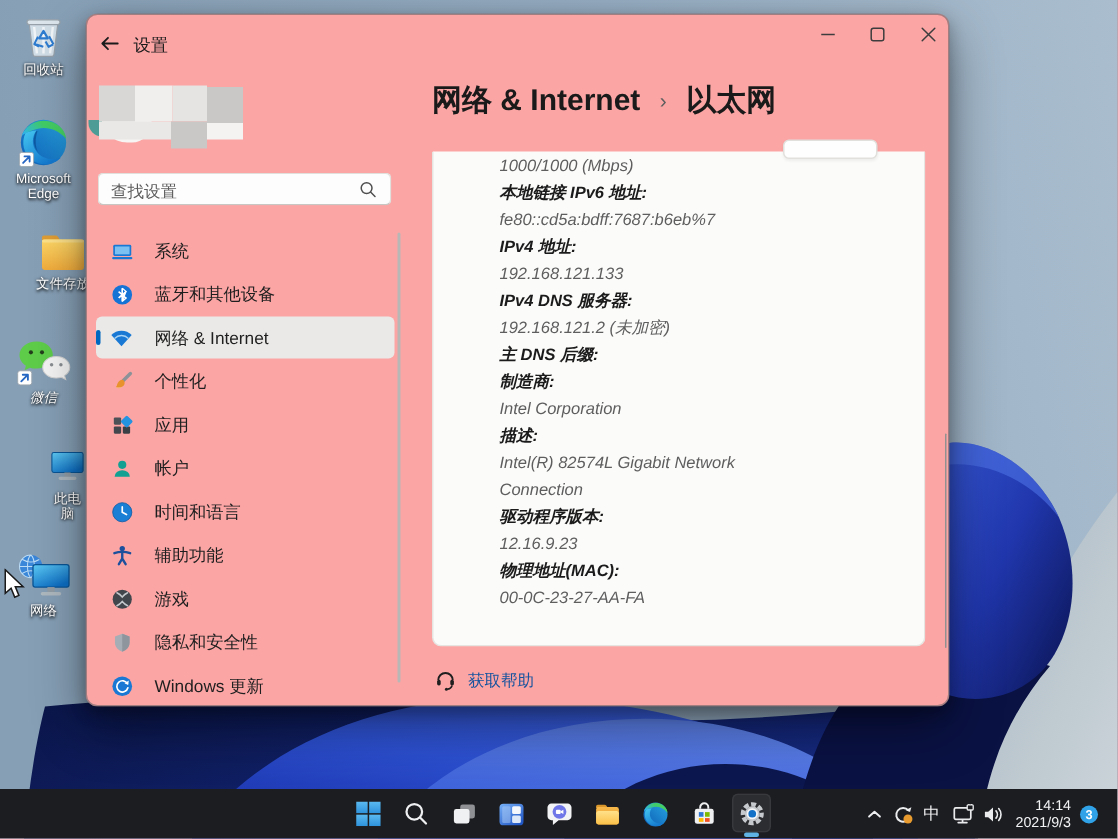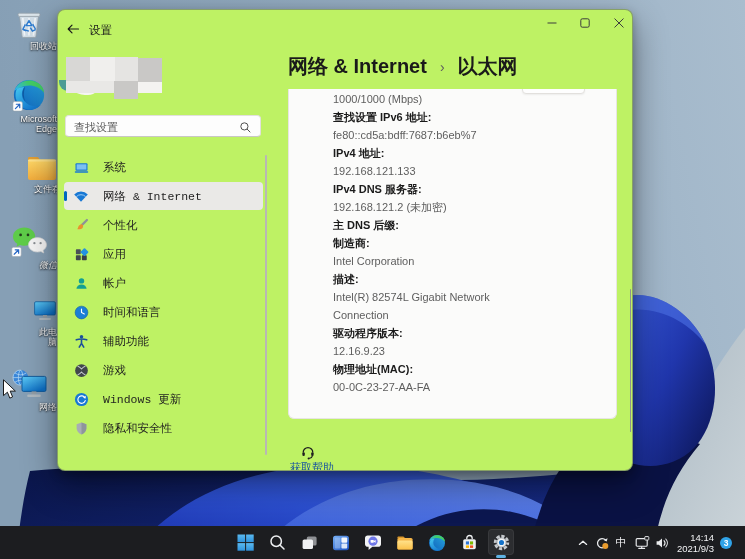--- a/index.html
+++ b/index.html
@@ -5,21 +5,21 @@
   * { margin:0; padding:0; box-sizing:border-box; }
   html,body { width:745px; height:559px; overflow:hidden; }
   body { font-family:"Liberation Sans", sans-serif; position:relative; background:#7f98ae; }
   #screen { position:absolute; left:0; top:0; width:745px; height:559px; overflow:hidden; }
   #wallpaper { position:absolute; left:0; top:0; width:745px; height:559px; }
 
   
   .desk-icon { position:absolute; width:56px; text-align:center; cursor:default; }
   .desk-icon .dico { display:flex; justify-content:center; align-items:flex-end; }
   .desk-icon .dlabel { margin-top:2px; font-size:9px; line-height:10px; color:#fff;
-      text-shadow:0 1px 2px rgba(0,0,0,.85), 0 0 2px rgba(0,0,0,.6);text-align:right; }
+      text-shadow:0 1px 2px rgba(0,0,0,.85), 0 0 2px rgba(0,0,0,.6); }
 
   
   #cursor { position:absolute; left:2px; top:379px; width:16px; height:22px; z-index:60; }
 
   
   #win { position:absolute; left:57px; top:9px; width:576px; height:462px;
       background:#f2f1ef; border-radius:8px; border:1px solid rgba(90,95,100,.55);
       box-shadow:0 14px 34px rgba(0,0,0,.42), 0 4px 10px rgba(0,0,0,.25); overflow:hidden; z-index:20; }
 
   #titlebar { position:absolute; left:0; top:-1px; right:0; height:40px; }
@@ -30,46 +30,46 @@
   #cap-min { left:477px; } #cap-max { left:510px; } #cap-close { left:544px; }
 
   
   #sidebar { position:absolute; left:0; top:39px; width:214px; bottom:0; }
   #profile { position:absolute; left:0px; top:-1px; width:170px; height:62px; }
   #profile .blk { position:absolute; }
   #search-box { position:absolute; left:7px; top:65.5px; width:196px; height:22px; background:#fdfdfd;
       border:1px solid #e2e0dd; border-bottom-color:#c9c7c4; border-radius:4px; }
   #search-box .ph { position:absolute; left:8px; top:4px; font-size:11px; color:#5c5c5c; }
   #search-box .mag { position:absolute; right:8px; top:4px; }
-  #nav { position:absolute; left:6px; top:104px; width:199px;font-family:Liberation Mono, monospace; }
+  #nav { position:absolute; left:6px; top:104px; width:199px; }
   .nav-item { position:relative; height:28px; margin-bottom:1px; border-radius:4px;
       display:flex; align-items:center; padding-left:9px; }
   .nav-item.sel { background:#eae9e7; }
   .nav-item .accent { display:none; }
   .nav-item.sel .accent { display:block; position:absolute; left:0px; top:9px; width:3px; height:10px;
       border-radius:2px; }
   .nav-item .nico { width:16px; height:16px; flex:0 0 16px; display:flex; align-items:center; justify-content:center; }
   .nav-item .nlabel { margin-left:14px; font-size:11.5px; color:#1f1f1f; white-space:nowrap; }
   #side-scroll { position:absolute; left:207px; top:106px; width:1.5px; height:300px; background:#b9b7b5; border-radius:1px; }
 
   
   #content { position:absolute; left:230px; top:39px; right:0; bottom:0; }
   #breadcrumb { position:absolute; left:0px; top:5px; height:24px; display:flex; align-items:center; white-space:nowrap; }
   #breadcrumb .root, #breadcrumb .cur { font-size:20px; font-weight:600; color:#1a1a1a; }
   #breadcrumb .sep { font-size:14px; color:#5e5e5e; margin:0 13px; padding-top:2px; }
 
   #viewport { position:absolute; left:0; top:40px; width:346px; bottom:0; overflow:hidden; }
-  #prop-card { position:absolute; left:0px; top:0px; width:329px; height:330px; background:#fbfbfa;
-      border:1px solid #e7e5e2; border-top:none; border-radius:0 0 6px 6px; }
+  #prop-card { position:absolute; left:0px; top:12px; width:329px; height:330px; background:#fbfbfa;
+      border:1px solid #e7e5e2; border-top:none; border-radius:0 0 6px 6px;font-style:italic; }
   #copy-btn { position:absolute; left:233px; top:-8px; width:63px; height:13px; background:#fefefe;
       border:1px solid #e2e0dd; border-radius:4px; box-shadow:0 1px 2px rgba(0,0,0,.06); }
   #props { position:absolute; left:44px; top:1px; right:8px; }
   .prop-label { font-size:11px; line-height:18px; color:#1b1b1b; font-weight:700; }
   .prop-value { font-size:11px; line-height:18px; color:#5e5e5e; max-width:172px; }
-  #help-row { position:absolute; left:2px; top:357px; display:flex; align-items:center;flex-direction:column; }
+  #help-row { position:absolute; left:2px; top:357px; display:flex; align-items:center; }
   #help-row .hico { width:14px; height:14px; margin-right:8px; }
   #help-link { font-size:11px; color:#17549e; }
   #content-scroll { position:absolute; right:1px; top:240px; width:1.5px; height:143px; background:#919191; border-radius:1px; }
 
   
   #taskbar { position:absolute; left:0; bottom:0; width:745px; height:33px; background:#1c1d20;
       z-index:50; }
   #tb-center { position:absolute; left:229px; top:0; height:33px; display:flex; }
   .tb-btn { width:32px; height:33px; display:flex; align-items:center; justify-content:center; position:relative; border-radius:4px; }
   .tb-btn.active .hl { position:absolute; left:3px; top:3px; right:3px; bottom:4px; background:#2c2d30;
@@ -241,21 +241,21 @@
     <path d="M9.6,1 a7.6,7.6 0 0 0 0,15.2 M2,8.6 h15.2 M4,4 a10,10 0 0 0 11.2,0 M4,13.2 a10,10 0 0 1 11.2,0 M9.6,1 c-3,2.2 -3,12.9 0,15.2 M9.6,1 c3,2.2 3,12.9 0,15.2" fill="none" stroke="#bcdcf5" stroke-width="0.7"></path>
     <rect x="11" y="7.4" width="24" height="15" rx="1.5" fill="url(#npg)" stroke="#0a5596" stroke-width="0.9"></rect>
     <rect x="20.6" y="22.4" width="4.8" height="3.2" fill="#939da5"></rect>
     <rect x="16.2" y="25.6" width="13.6" height="2.4" rx="1.1" fill="#aeb8bf"></rect>
           </svg>
         </div>
         <div class="dlabel">网络</div>
       </div>
     </div>
 
-  <div id="win" style="background: #bef264;">
+  <div id="win" style="background: #fca5a5;">
     <div id="titlebar">
       <div id="back-btn">
         <svg width="16" height="16" viewBox="0 0 16 16">
           <path d="M13.5,8 H3.2 M7,4.2 L3.2,8 L7,11.8" fill="none" stroke="#1b1b1b" stroke-width="1.2" stroke-linecap="round" stroke-linejoin="round"></path>
         </svg>
       </div>
       <div id="win-title">设置</div>
       <div class="cap-btn" id="cap-min">
         <svg width="10" height="10" viewBox="0 0 10 10">
           <line x1="0.5" y1="5" x2="9.5" y2="5" stroke="#3d3d3d" stroke-width="1"></line>
@@ -298,20 +298,30 @@
           <div class="nav-item">
             <span class="nico">
               <svg width="15" height="15" viewBox="0 0 16 16">
     <rect x="1.6" y="3.4" width="12.8" height="8" rx="1" fill="#1878d4"></rect>
     <rect x="2.8" y="4.6" width="10.4" height="5.6" fill="#7cc0f2"></rect>
     <rect x="0.8" y="12" width="14.4" height="1.7" rx="0.85" fill="#1878d4"></rect>
               </svg>
             </span>
             <span class="nlabel">系统</span>
           </div>
+          <div class="nav-item">
+            <span class="nico">
+              <svg width="15" height="15" viewBox="0 0 16 16">
+    <circle cx="8" cy="8" r="7" fill="#1573d6"></circle>
+    <path d="M8,3.4 V12.6 L10.6,10.3 L5.6,5.9 M8,12.6 L10.6,5.9 L5.6,10.3" fill="none" stroke="#fff" stroke-width="0.9" stroke-linejoin="round" transform="rotate(0 8 8)"></path>
+    <path d="M8,3.3 L8,12.7 M8,3.3 L10.7,5.7 L5.4,10.2 M8,12.7 L10.7,10.4 L5.4,5.9" fill="none" stroke="#fff" stroke-width="0.9"></path>
+              </svg>
+            </span>
+            <span class="nlabel">蓝牙和其他设备</span>
+          </div>
           <div class="nav-item sel">
             <span class="accent" style="background: rgb(0, 103, 192);"></span>
             <span class="nico">
               <svg width="16" height="16" viewBox="0 0 16 16">
     <path d="M1.2,6.4 a9.6,9.6 0 0 1 13.6,0 L8,13.8 Z" fill="#1878d4"></path>
     <path d="M1.2,6.4 a9.6,9.6 0 0 1 13.6,0" fill="none" stroke="#f2f1ef" stroke-width="0.0"></path>
     <path d="M3.4,8.6 a6.5,6.5 0 0 1 9.2,0" fill="none" stroke="#a9d4f5" stroke-width="0.9"></path>
               </svg>
             </span>
             <span class="nlabel">网络 &amp; Internet</span>
@@ -371,52 +381,52 @@
               <svg width="15" height="15" viewBox="0 0 16 16">
     <circle cx="8" cy="8" r="6.8" fill="#41464c"></circle>
     <path d="M4.2,3.4 C6,4.2 7.2,5.4 8,6.4 C8.8,5.4 10,4.2 11.8,3.4 M4.2,12.6 C6,11.8 7.2,10.6 8,9.6 C8.8,10.6 10,11.8 11.8,12.6" fill="none" stroke="#c3c8cd" stroke-width="1.1" stroke-linecap="round"></path>
               </svg>
             </span>
             <span class="nlabel">游戏</span>
           </div>
           <div class="nav-item">
             <span class="nico">
               <svg width="15" height="15" viewBox="0 0 16 16">
+    <path d="M8,1.6 L13.2,3.5 V7.8 C13.2,11 11,13.3 8,14.4 C5,13.3 2.8,11 2.8,7.8 V3.5 Z" fill="#a7adb4"></path>
+    <path d="M8,1.6 L13.2,3.5 V7.8 C13.2,11 11,13.3 8,14.4 Z" fill="#8e959c"></path>
+              </svg>
+            </span>
+            <span class="nlabel">隐私和安全性</span>
+          </div>
+          <div class="nav-item">
+            <span class="nico">
+              <svg width="15" height="15" viewBox="0 0 16 16">
     <circle cx="8" cy="8" r="7" fill="#1878d4"></circle>
     <path d="M11.7,6.3 a4,4 0 1 0 0.3,2.8" fill="none" stroke="#fff" stroke-width="1.2" stroke-linecap="round"></path>
     <path d="M12.6,3.9 L12.3,6.7 L9.6,6.1 Z" fill="#fff"></path>
               </svg>
             </span>
             <span class="nlabel">Windows 更新</span>
-          </div>
-          <div class="nav-item">
-            <span class="nico">
-              <svg width="15" height="15" viewBox="0 0 16 16">
-    <path d="M8,1.6 L13.2,3.5 V7.8 C13.2,11 11,13.3 8,14.4 C5,13.3 2.8,11 2.8,7.8 V3.5 Z" fill="#a7adb4"></path>
-    <path d="M8,1.6 L13.2,3.5 V7.8 C13.2,11 11,13.3 8,14.4 Z" fill="#8e959c"></path>
-              </svg>
-            </span>
-            <span class="nlabel">隐私和安全性</span>
           </div>
         </div>
       <div id="side-scroll"></div>
     </div>
 
     <div id="content">
       <div id="breadcrumb">
         <span class="root">网络 &amp; Internet</span>
         <span class="sep">›</span>
         <span class="cur">以太网</span>
       </div>
       <div id="viewport">
         <div id="prop-card" style="background: rgb(251, 251, 250);">
           <div id="copy-btn"></div>
           <div id="props">
               <div class="prop-value">1000/1000 (Mbps)</div>
-              <div class="prop-label">查找设置 IPv6 地址:</div>
+              <div class="prop-label">本地链接 IPv6 地址:</div>
               <div class="prop-value">fe80::cd5a:bdff:7687:b6eb%7</div>
               <div class="prop-label">IPv4 地址:</div>
               <div class="prop-value">192.168.121.133</div>
               <div class="prop-label">IPv4 DNS 服务器:</div>
               <div class="prop-value">192.168.121.2 (未加密)</div>
               <div class="prop-label">主 DNS 后缀:</div>
               <div class="prop-label">制造商:</div>
               <div class="prop-value">Intel Corporation</div>
               <div class="prop-label">描述:</div>
               <div class="prop-value">Intel(R) 82574L Gigabit Network Connection</div>

